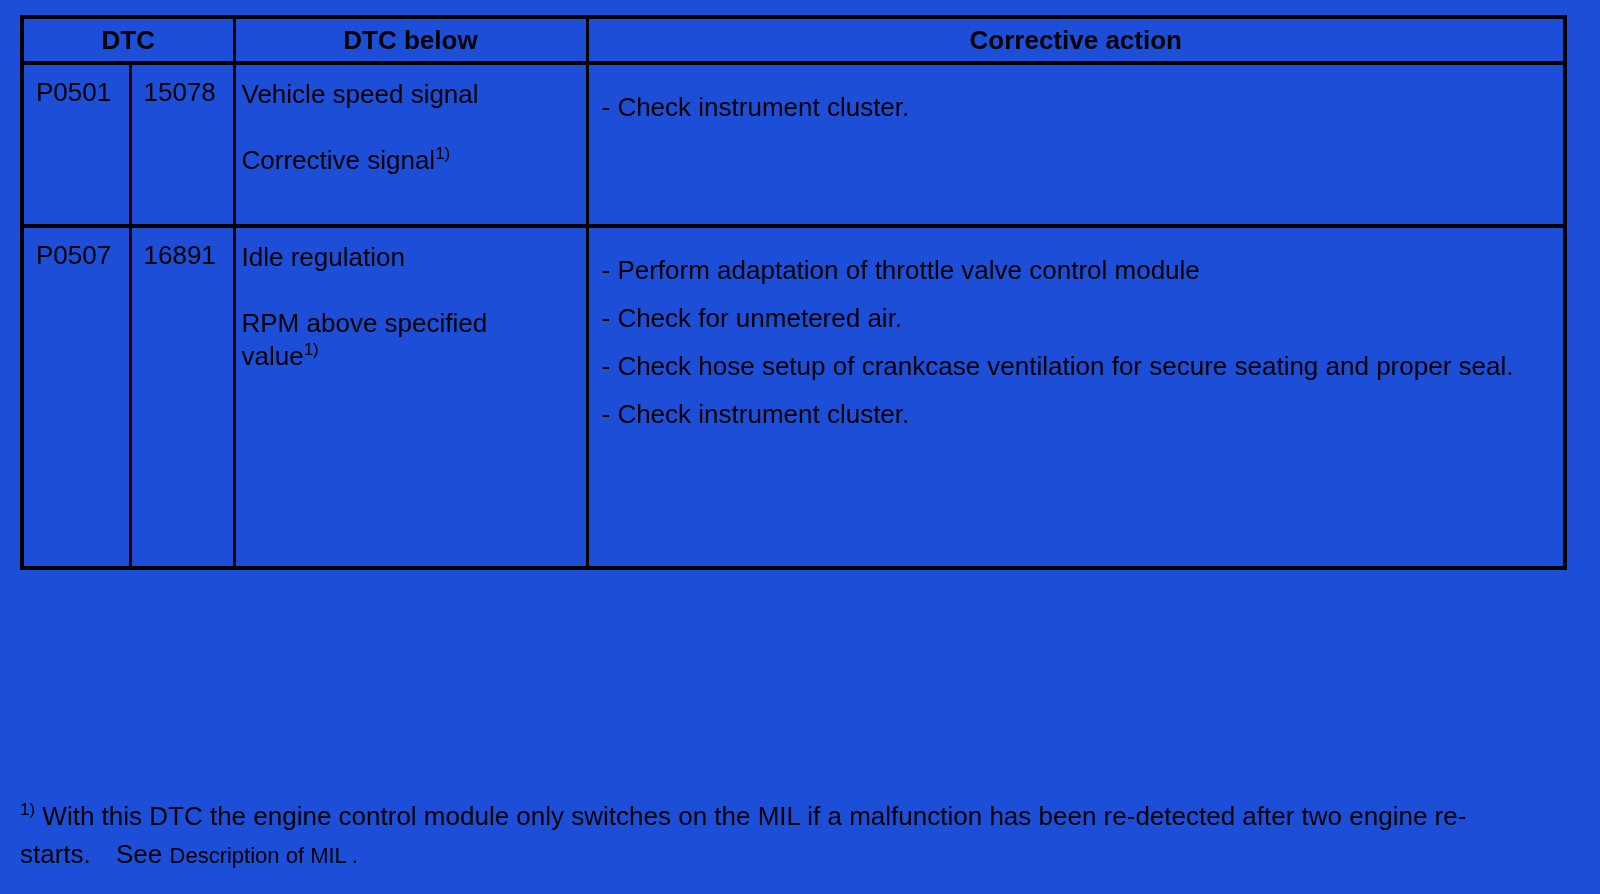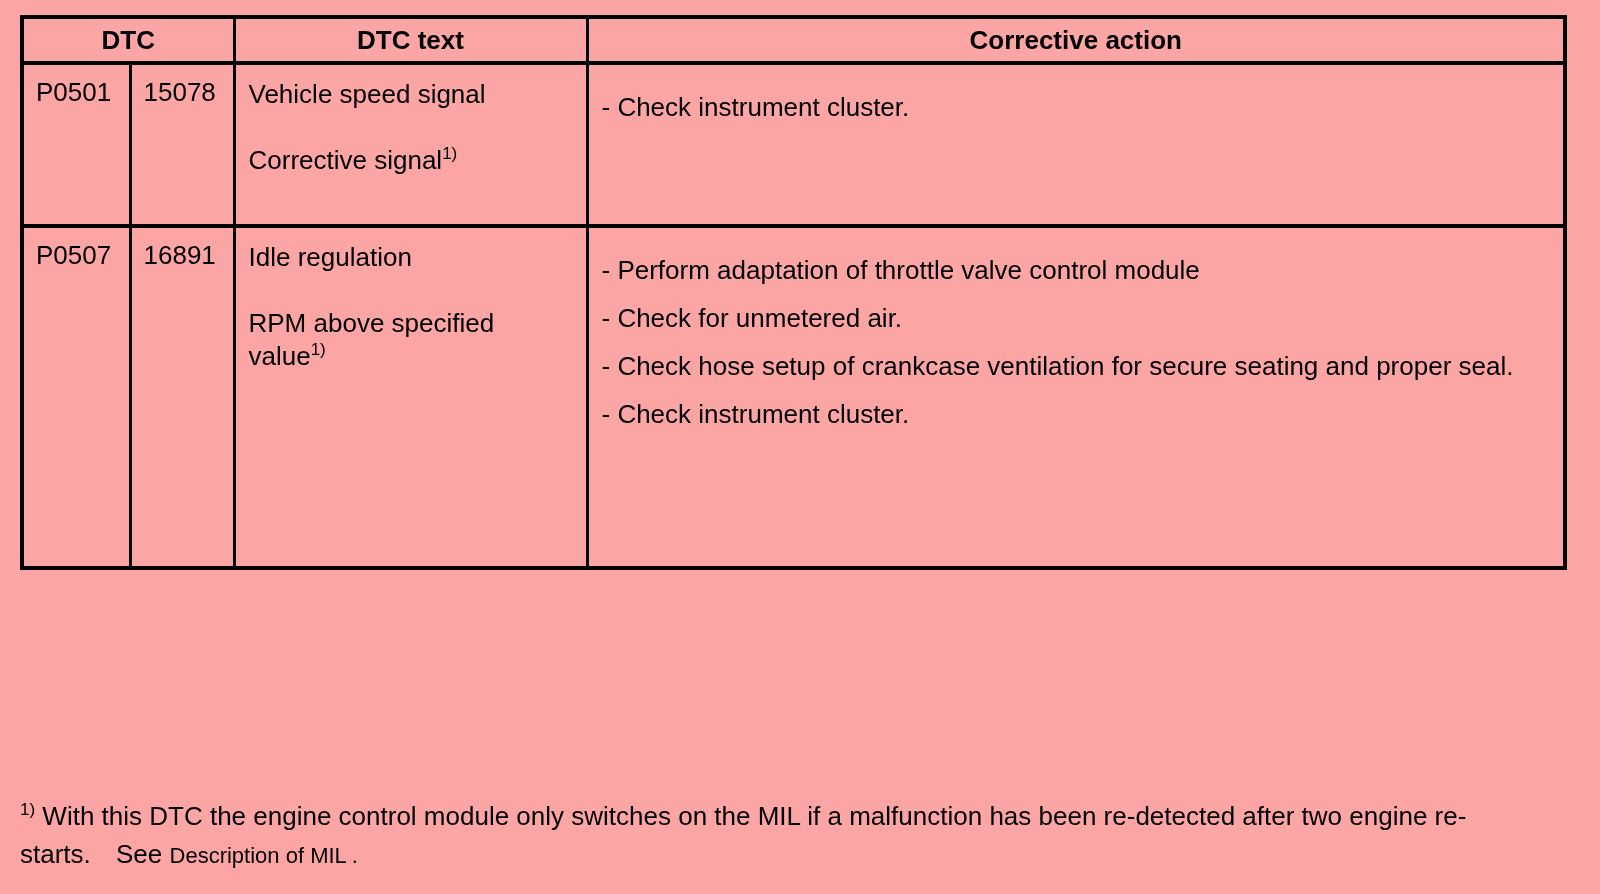--- a/index.html
+++ b/index.html
@@ -4,21 +4,21 @@
 <style>
   * { box-sizing: border-box; }
   html, body {
     margin: 0; padding: 0;
     width: 1600px; height: 894px;
     background: #ffffff;
     color: #000000;
     font-family: "Liberation Sans", "DejaVu Sans", sans-serif;
     overflow: hidden;
   }
-  .page { position: relative; width: 1600px; height: 894px; background: #fca5a5; }
+  .page { position: relative; width: 1600px; height: 894px; background: #1d4ed8; }
 
   table.dtc-table {
     position: absolute;
     left: 20px; top: 15px;
     width: 1543px;
     border-collapse: collapse;
     table-layout: fixed;
     border: 4px solid #000;
     font-size: 26px;
     line-height: 33px;
@@ -45,21 +45,21 @@
   }
   .sub-cell {
     text-align: center;
     vertical-align: middle;
     font-weight: normal;
     padding: 2px 0;
   }
   .cell-code {
     padding: 11px 6px 0 12px;
   }
-  .cell-dtctext { padding: 13px 8px 0 13px; }
+  .cell-dtctext { padding: 13px 8px 0 6px; }
   .cell-dtctext p { margin: 0 0 33px 0; max-width: 265px; }
   .cell-action { padding: 26px 10px 0 13px; }
   .cell-action p { margin: 0 0 15px 0; max-width: 915px; }
 
   sup.fn-sup {
     font-size: 17px;
     vertical-align: super;
     line-height: 0;
   }
 
@@ -83,21 +83,21 @@
     <colgroup>
       <col style="width:108px">
       <col style="width:104px">
       <col style="width:353px">
       <col style="width:978px">
     </colgroup>
 
     <tbody>
         <tr class="header-row-1">
       <th colspan="2">DTC</th>
-      <th>DTC text</th>
+      <th>DTC below</th>
       <th>Corrective action</th>
     </tr>
 
 
     <tr class="data-row-1">
       <td class="cell-code">P0501</td>
       <td class="cell-code">15078</td>
       <td class="cell-dtctext">
         <p><span>Vehicle speed signal</span></p>
         <p><span>Corrective signal</span><sup class="fn-sup">1)</sup></p>

